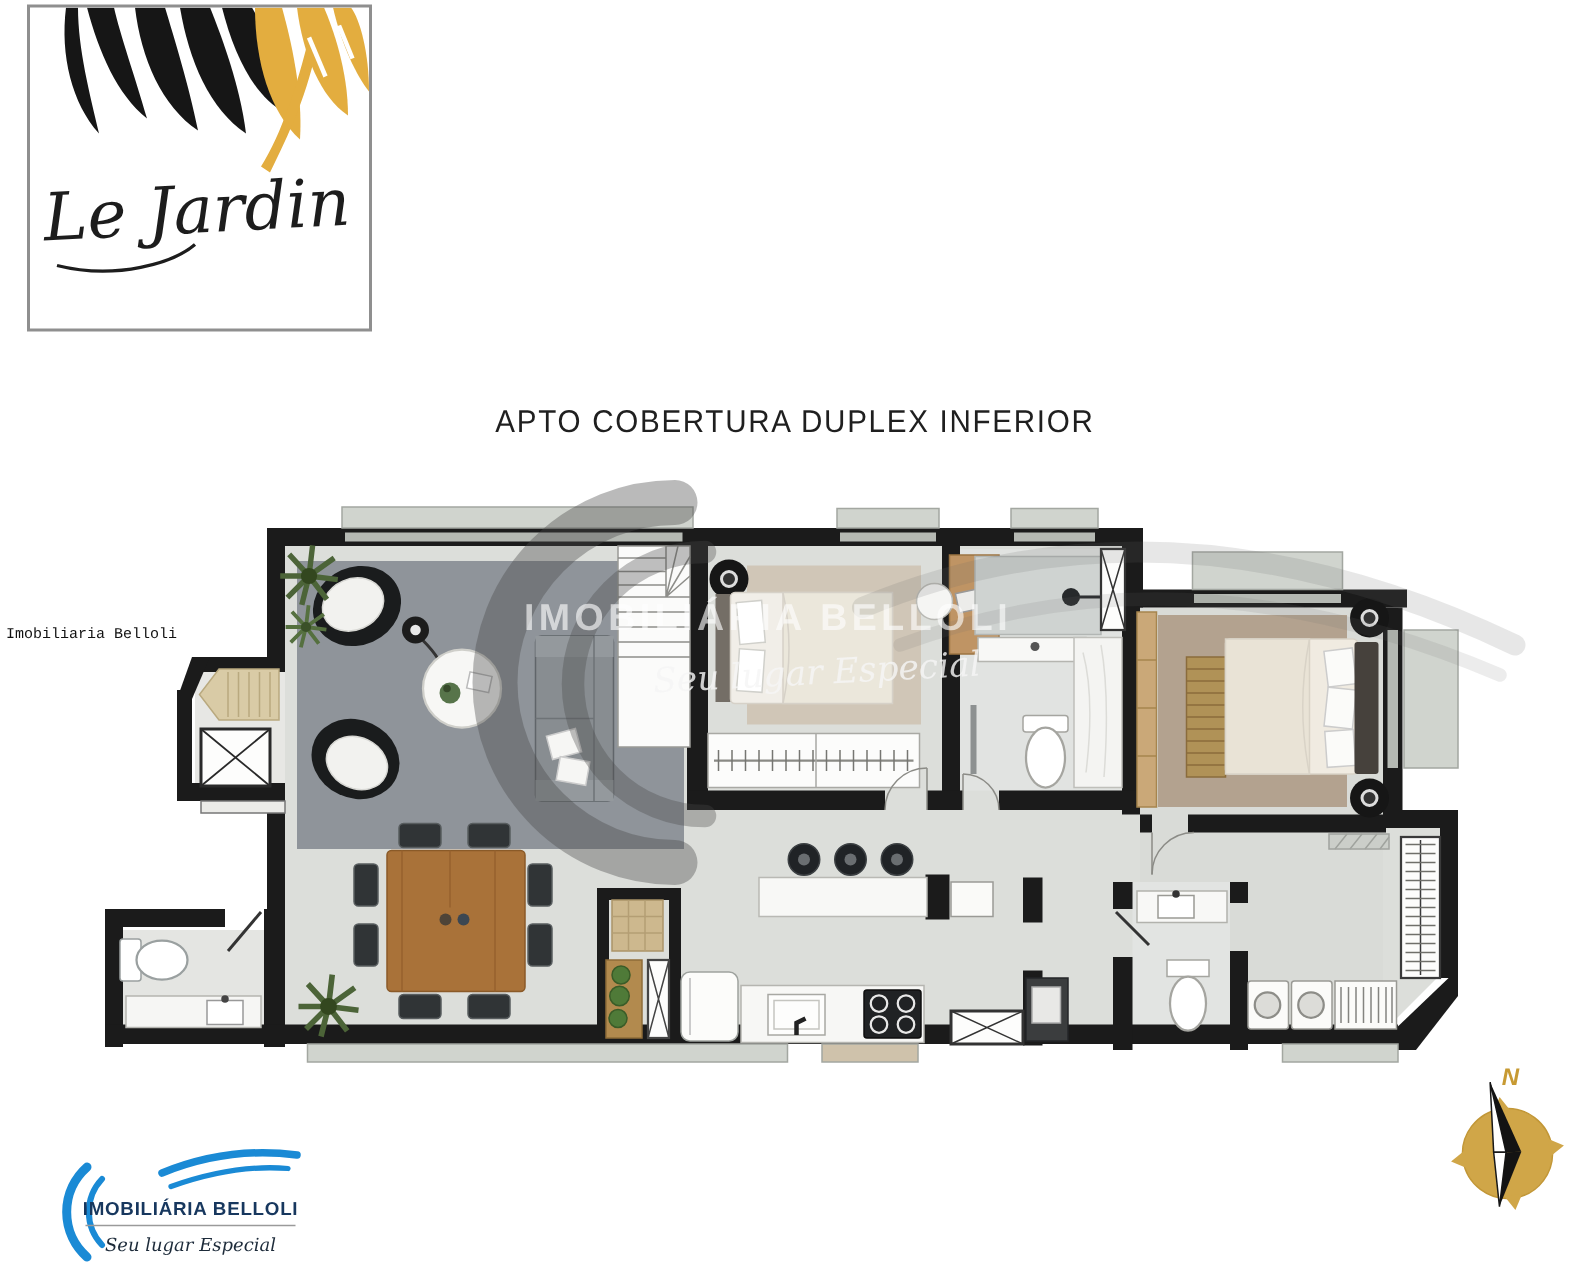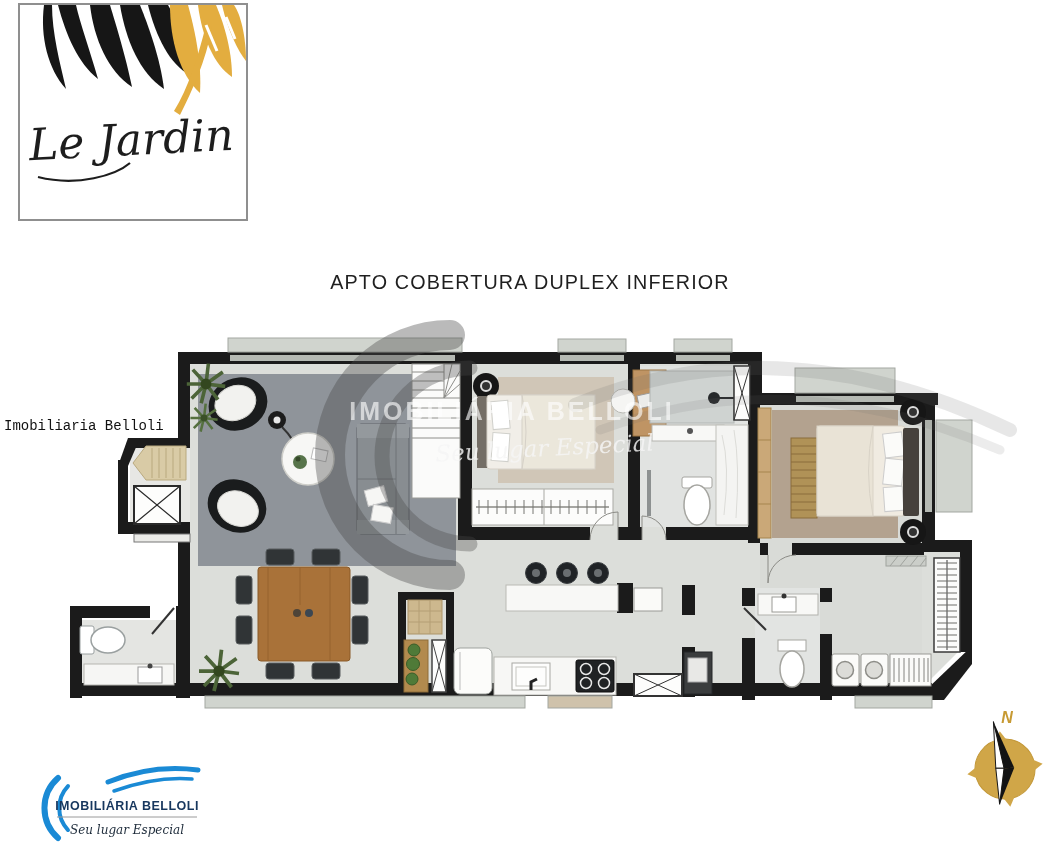--- a/index.html
+++ b/index.html
@@ -4,21 +4,21 @@
 <style>
   html,body{margin:0;padding:0;background:#fff;}
   #stage{position:relative;width:1060px;height:857px;background:#ffffff;overflow:hidden;
          font-family:"Liberation Sans",sans-serif;}
   #brand-card{position:absolute;left:18px;top:3px;width:230px;height:218px;
               border:2px solid #8f8f8f;background:#fff;box-sizing:border-box;overflow:hidden;}
   #plan-title{position:absolute;left:0;top:270px;width:100%;text-align:center;
               font-size:21px;letter-spacing:1.2px;color:#1f1f1f;
               transform:scaleX(.94);font-family:"Liberation Sans",sans-serif;}
   #side-watermark{position:absolute;left:4px;top:418px;font-family:"Liberation Mono","DejaVu Sans Mono",monospace;
-              font-size:14px;color:#111;}
+              font-size:10px;color:#111;}
   .abs{position:absolute;}
 </style>
 </head>
 <body>
 
 <div id="stage">
 
   <div id="brand-card">
     <svg width="226" height="214" viewBox="0 0 226 214">
       <g fill="#161616">

